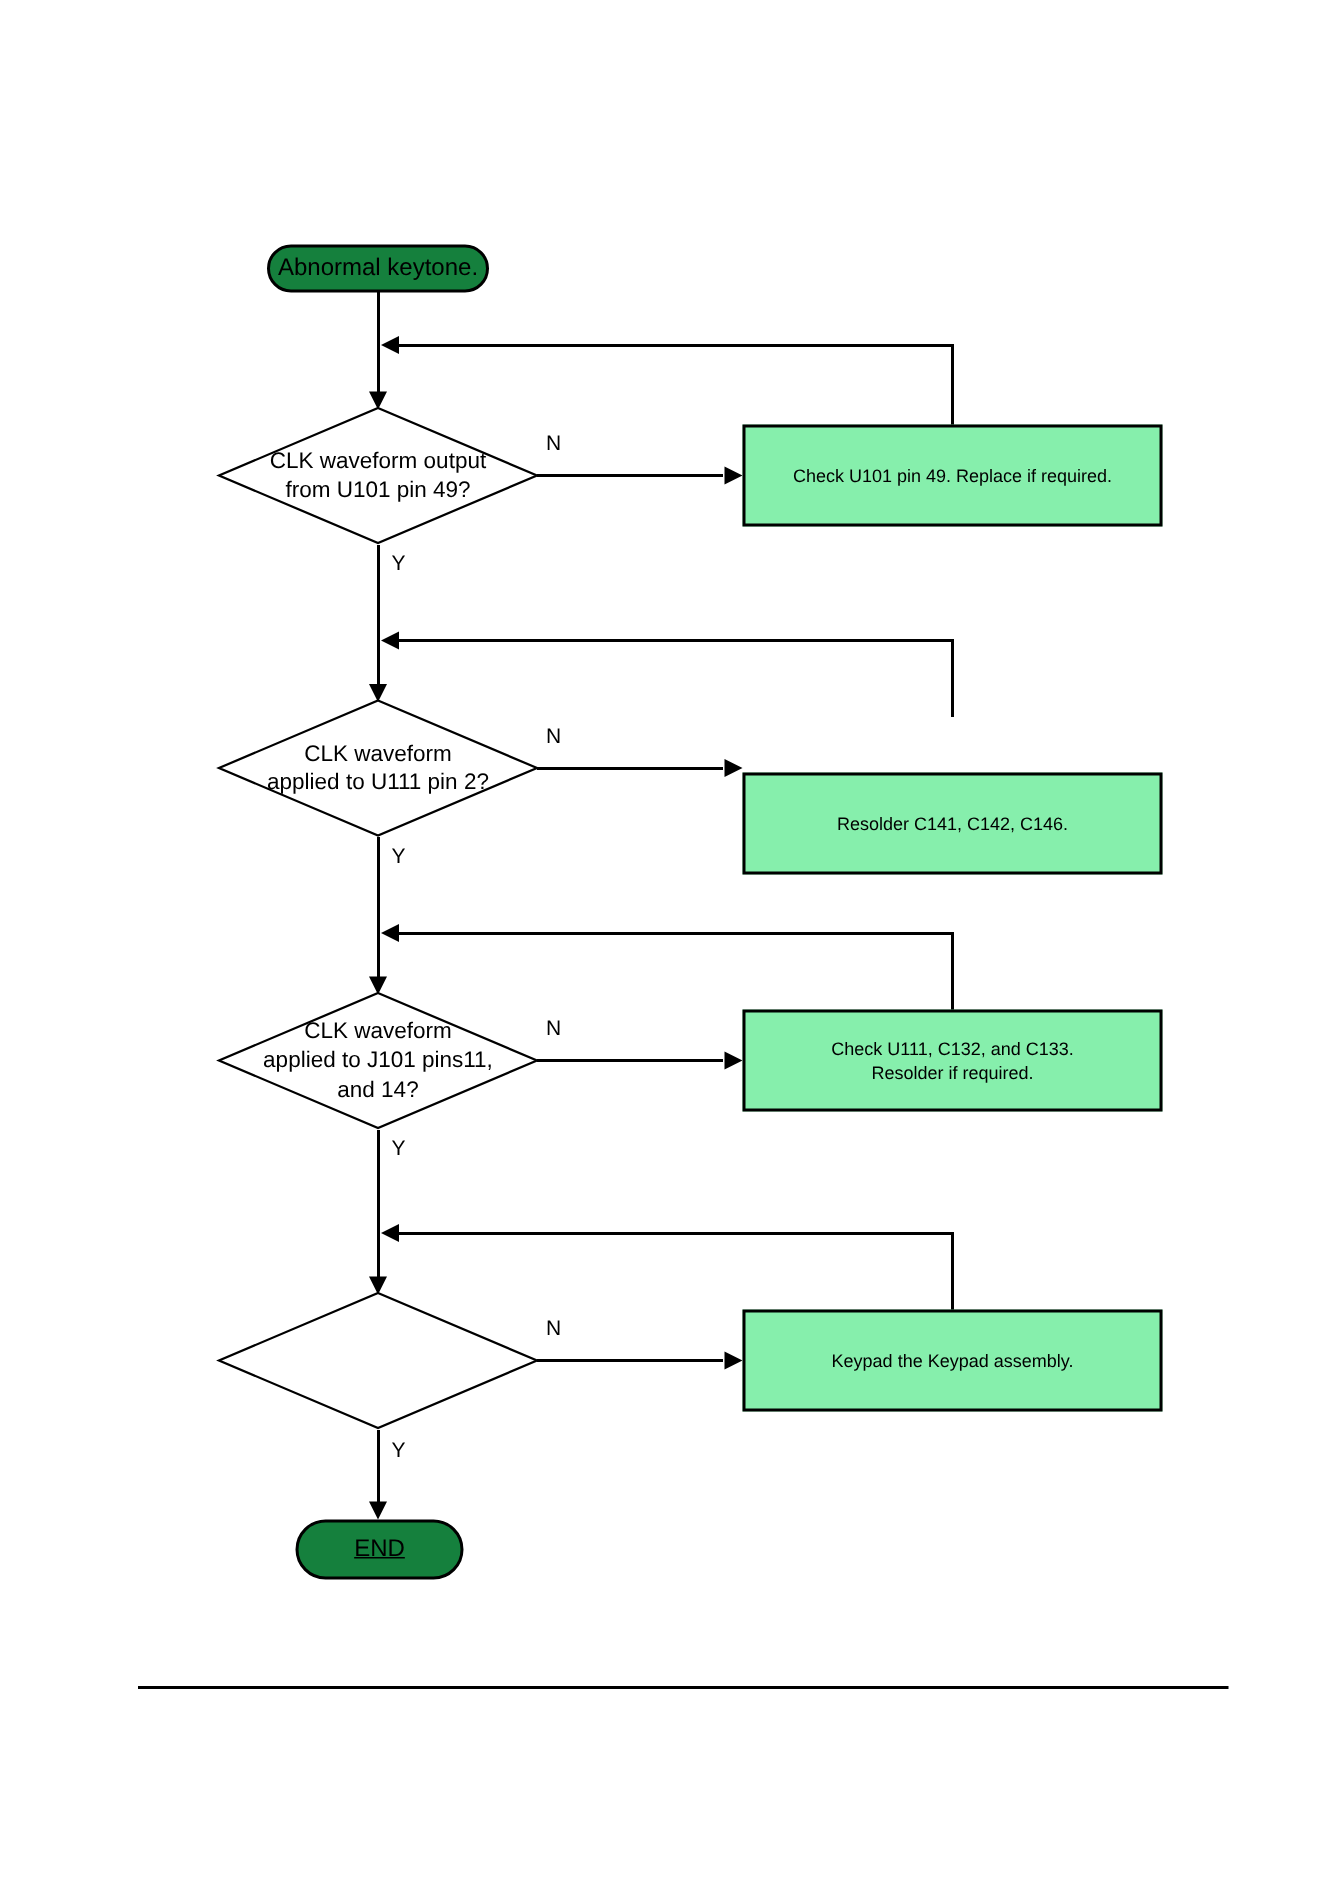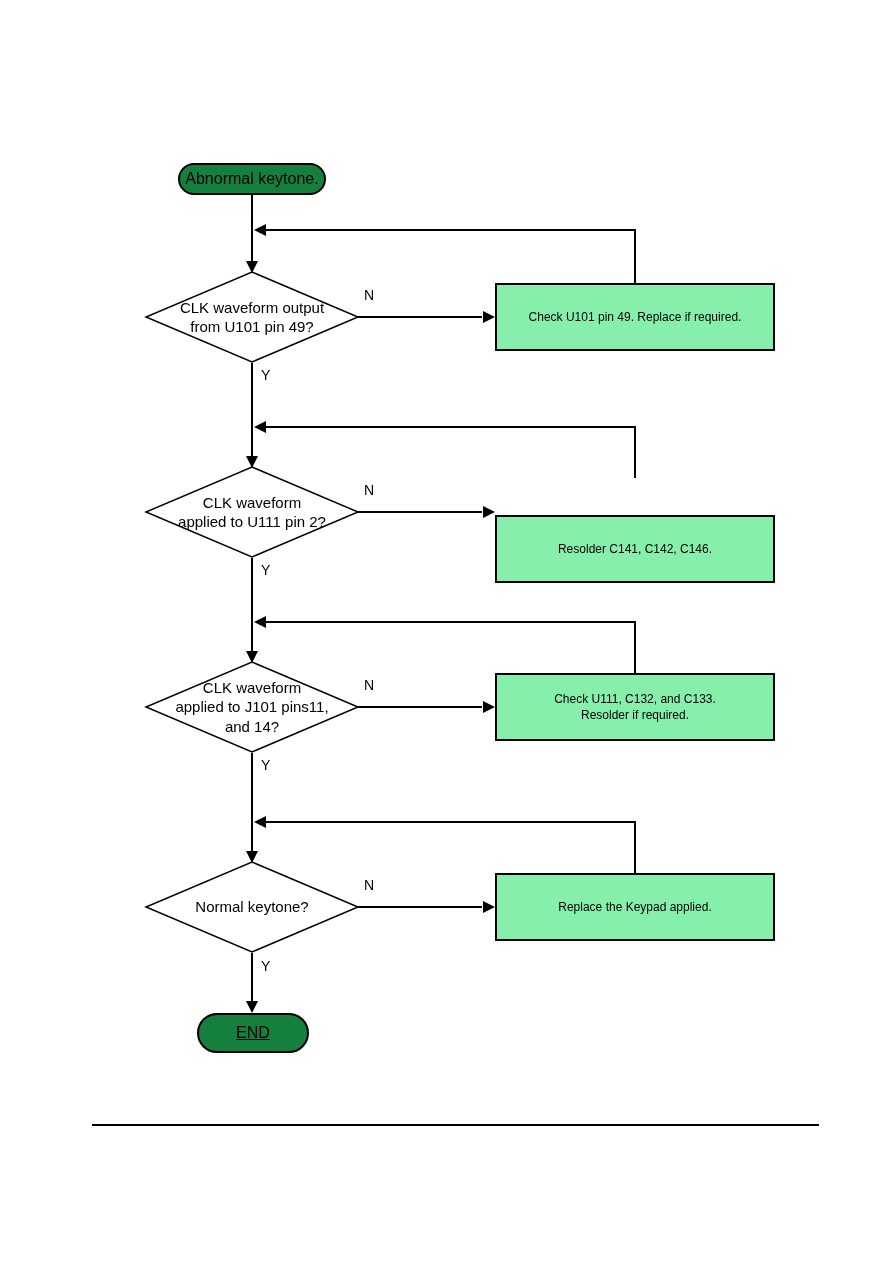--- a/index.html
+++ b/index.html
@@ -134,27 +134,26 @@
     <span>Abnormal keytone.</span>
   </div>
 
   <div class="node-text diamond-text" style="top:272px;">CLK waveform output
 from U101 pin 49?</div>
   <div class="node-text diamond-text" style="top:467px;">CLK waveform
 applied to U111 pin 2?</div>
   <div class="node-text diamond-text" style="top:662px;">CLK waveform
 applied to J101 pins11,
 and 14?</div>
-  <div class="node-text diamond-text" style="top:862px;">Normal keytone?</div>
 
   <div class="process-box" style="top:283px;">Check U101 pin 49. Replace if required.</div>
   <div class="process-box" style="top:478px;margin-top:37px;">Resolder C141, C142, C146.</div>
   <div class="process-box" style="top:673px;">Check U111, C132, and C133.
 Resolder if required.</div>
-  <div class="process-box" style="top:873px;">Replace the Keypad applied.</div>
+  <div class="process-box" style="top:873px;">Keypad the Keypad assembly.</div>
 
   <div class="branch-label" style="left:364px; top:286px;">N</div>
   <div class="branch-label" style="left:364px; top:481px;">N</div>
   <div class="branch-label" style="left:364px; top:676px;">N</div>
   <div class="branch-label" style="left:364px; top:876px;">N</div>
 
   <div class="branch-label" style="left:261px; top:366px;">Y</div>
   <div class="branch-label" style="left:261px; top:561px;">Y</div>
   <div class="branch-label" style="left:261px; top:756px;">Y</div>
   <div class="branch-label" style="left:261px; top:957px;">Y</div>

